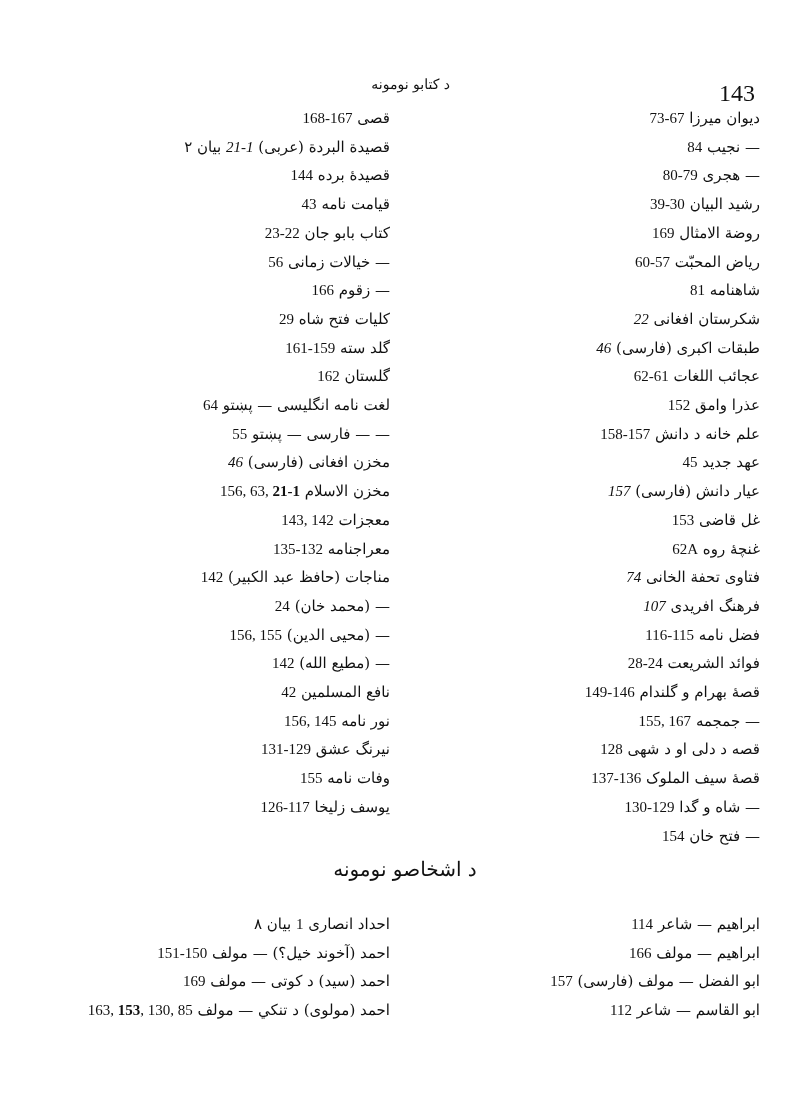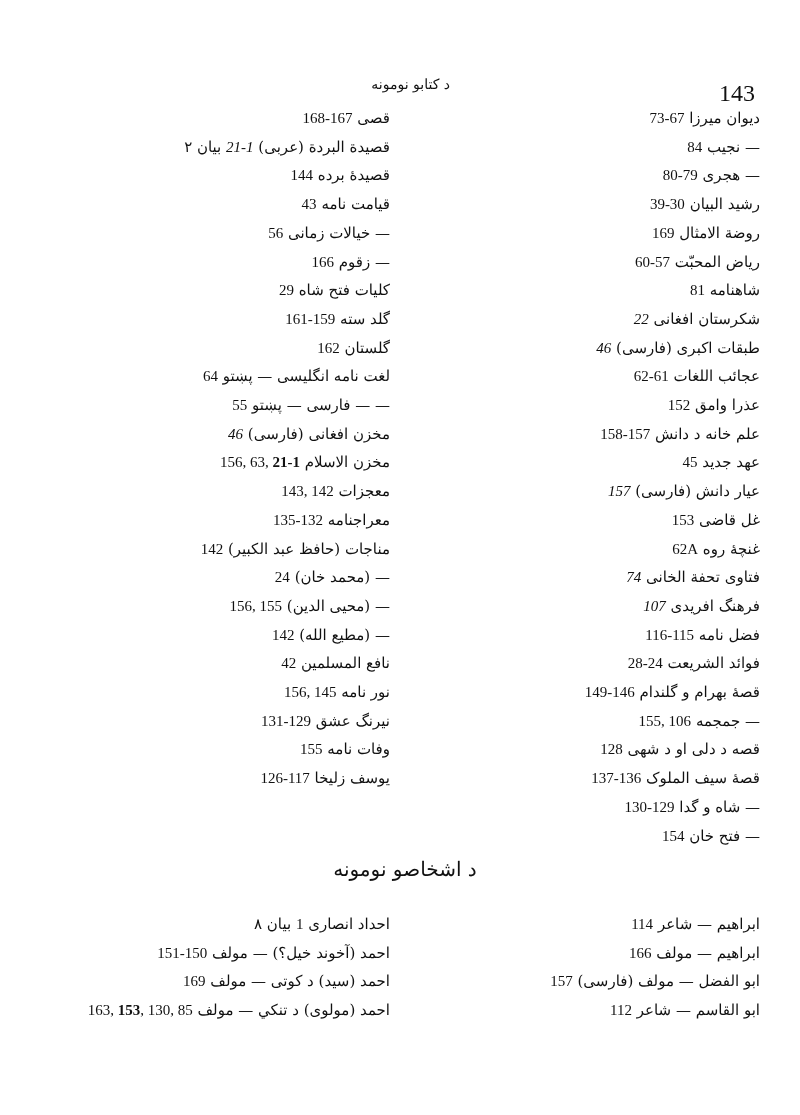--- a/index.html
+++ b/index.html
@@ -53,31 +53,32 @@
     <div class="entry"><span>علم خانه د دانش </span><span class="num" dir="ltr">158-157</span></div>
     <div class="entry"><span>عهد جدید </span><span class="num" dir="ltr">45</span></div>
     <div class="entry"><span>عیار دانش (فارسی) </span><span class="num it" dir="ltr">157</span></div>
     <div class="entry"><span>غل قاضی </span><span class="num" dir="ltr">153</span></div>
     <div class="entry"><span>غنچهٔ روه </span><span class="num" dir="ltr">62A</span></div>
     <div class="entry"><span>فتاوی تحفة الخانی </span><span class="num it" dir="ltr">74</span></div>
     <div class="entry"><span>فرهنگ افریدی </span><span class="num it" dir="ltr">107</span></div>
     <div class="entry"><span>فضل نامه </span><span class="num" dir="ltr">116-115</span></div>
     <div class="entry"><span>فوائد الشریعت </span><span class="num" dir="ltr">28-24</span></div>
     <div class="entry"><span>قصهٔ بهرام و گلندام </span><span class="num" dir="ltr">149-146</span></div>
-    <div class="entry"><span>— جمجمه </span><span class="num" dir="ltr">155, 106</span></div>
+    <div class="entry"><span>— جمجمه </span><span class="num" dir="ltr">155, 167</span></div>
     <div class="entry"><span>قصه د دلی او د شهی </span><span class="num" dir="ltr">128</span></div>
     <div class="entry"><span>قصهٔ سیف الملوک </span><span class="num" dir="ltr">137-136</span></div>
     <div class="entry"><span>— شاه و گدا </span><span class="num" dir="ltr">130-129</span></div>
     <div class="entry"><span>— فتح خان </span><span class="num" dir="ltr">154</span></div>
   </div>
 <div class="col col-left-top">
     <div class="entry"><span>قصی </span><span class="num" dir="ltr">168-167</span></div>
     <div class="entry"><span>قصیدة البردة (عربی) </span><span class="num it" dir="ltr">21-1</span><span> بیان ۲</span></div>
     <div class="entry"><span>قصیدهٔ برده </span><span class="num" dir="ltr">144</span></div>
     <div class="entry"><span>قیامت نامه </span><span class="num" dir="ltr">43</span></div>
+    <div class="entry"><span>کتاب بابو جان </span><span class="num" dir="ltr">23-22</span></div>
     <div class="entry"><span>— خیالات زمانی </span><span class="num" dir="ltr">56</span></div>
     <div class="entry"><span>— زقوم </span><span class="num" dir="ltr">166</span></div>
     <div class="entry"><span>کلیات فتح شاه </span><span class="num" dir="ltr">29</span></div>
     <div class="entry"><span>گلد سته </span><span class="num" dir="ltr">161-159</span></div>
     <div class="entry"><span>گلستان </span><span class="num" dir="ltr">162</span></div>
     <div class="entry"><span>لغت نامه انگلیسی — پښتو </span><span class="num" dir="ltr">64</span></div>
     <div class="entry"><span>— — فارسی — پښتو </span><span class="num" dir="ltr">55</span></div>
     <div class="entry"><span>مخزن افغانی (فارسی) </span><span class="num it" dir="ltr">46</span></div>
     <div class="entry"><span>مخزن الاسلام </span><span class="num" dir="ltr">156, 63, <b class="b">21-1</b></span></div>
     <div class="entry"><span>معجزات </span><span class="num" dir="ltr">143, 142</span></div>

